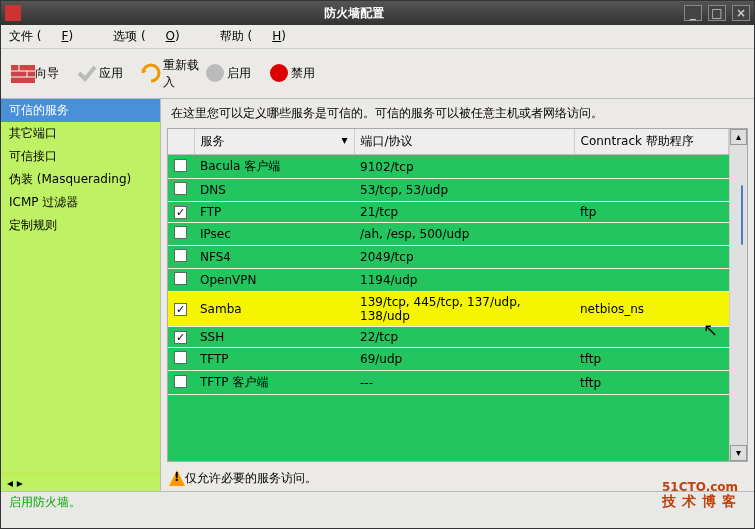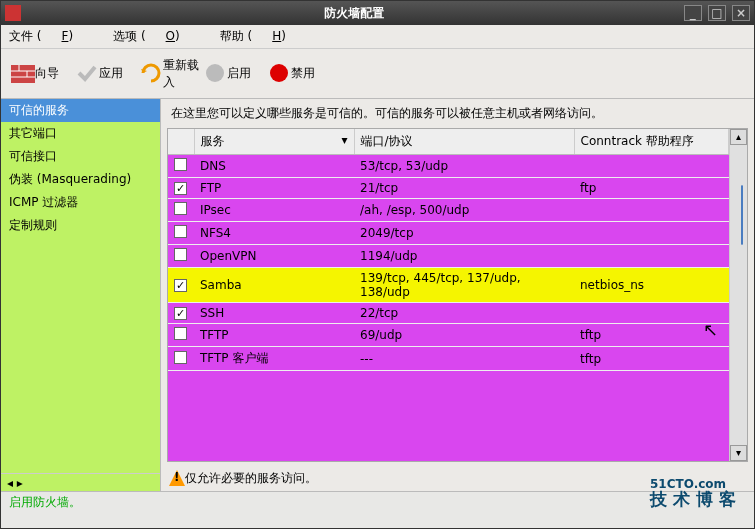--- a/index.html
+++ b/index.html
@@ -16,36 +16,36 @@
 .tb{display:flex;flex-direction:row;align-items:center;width:64px;cursor:pointer}
 .tbicon{width:24px;height:24px;margin-bottom:2px;display:flex;align-items:center;justify-content:center}
 .content{flex:1;display:flex;overflow:hidden}
 .sidebar{width:160px;border-right:1px solid #bbb;background:#bef264;overflow:hidden;display:flex;flex-direction:column}
 .sblist{flex:1;overflow:auto}
 .sbitem{padding:3px 8px;cursor:pointer;white-space:nowrap}
 .sbitem.sel{background:#4a90d9;color:#fff}
 .sbscroll{height:18px;border-top:1px solid #ccc;display:flex;align-items:center;justify-content:flex-start;padding-left:6px}
 .main{flex:1;display:flex;flex-direction:column;overflow:hidden;background:#eceae7}
 .desc{padding:6px 10px}
-.tablewrap{flex:1;margin:0 6px 4px 6px;border:1px solid #aaa;background:#d946ef;display:flex;overflow:hidden;position:relative}
+.tablewrap{flex:1;margin:0 6px 4px 6px;border:1px solid #aaa;background:#22c55e;display:flex;overflow:hidden;position:relative}
 .tscroll{width:18px;background:#e0e0e0;border-left:1px solid #ccc;display:flex;flex-direction:column;align-items:center}
 .tscroll .arrow{height:16px;width:100%;border:1px solid #999;text-align:center;line-height:14px;font-size:10px;background:#ddd}
 .tscroll .track{flex:1;position:relative}
 .tscroll .thumb{position:absolute;top:40px;left:2px;right:2px;height:60px;background:#7aa3d6;border:1px solid #4a7cc0;border-radius:2px}
 table{border-collapse:collapse;width:100%}
 thead th{background:#eee;border-right:1px solid #ccc;border-bottom:1px solid #bbb;text-align:left;padding:4px 6px;font-weight:normal;position:sticky;top:0}
 tbody td{padding:3px 6px;border-bottom:1px solid #eee;vertical-align:middle}
 tbody tr.hl{background:#f5f500}
 .cb{width:13px;height:13px;border:1px solid #666;background:#fff;display:inline-block;text-align:center;line-height:11px;font-size:11px}
 .note{display:flex;align-items:flex-start;padding:4px 8px;}
 .warn{width:16px;height:16px;background:#f90;clip-path:polygon(50% 0,100% 100%,0 100%);position:relative}
 .warn::after{content:"!";position:absolute;left:5px;top:0;font-weight:bold;color:#000;font-size:12px}
 .statusbar{height:37px;border-top:1px solid #bbb;padding:2px 8px;color:#0a0}
-.watermark{position:absolute;right:12px;bottom:20px;color:#0c4a6e;font-size:20px;font-weight:bold;pointer-events:none;line-height:1}
-.watermark small{font-size:17px;letter-spacing:6px;display:block;text-align:right}
+.watermark{position:absolute;right:12px;bottom:20px;color:#c2410c;font-size:20px;font-weight:bold;pointer-events:none;line-height:1}
+.watermark small{font-size:14px;letter-spacing:6px;display:block;text-align:right}
 .cursor{position:absolute;right:36px;top:318px;font-size:18px;color:#000;pointer-events:none}
 .tbody-wrap{flex:1;overflow:hidden}
 </style>
 </head>
 <body>
 
 <div class="window">
  <div class="titlebar">
   <span class="icon"></span>
   <span class="spacer">防火墙配置</span>
@@ -126,20 +126,26 @@
     <table>
      <thead>
                 <tr>
       <th style="width:26px"></th>
       <th style="width:160px"><span>服务</span> <span style="float:right">▾</span></th>
       <th style="width:220px">端口/协议</th>
       <th>Conntrack 帮助程序</th>
      </tr>
               </thead>
      <tbody id="tbody">
+                <tr>
+                  <td><span class="cb"></span></td>
+                  <td>Bacula 客户端</td>
+                  <td>9102/tcp</td>
+                  <td></td>
+                </tr>
                 <tr>
                   <td><span class="cb"></span></td>
                   <td>DNS</td>
                   <td>53/tcp, 53/udp</td>
                   <td></td>
                 </tr>
                 <tr>
                   <td><span class="cb">✓</span></td>
                   <td>FTP</td>
                   <td>21/tcp</td>

